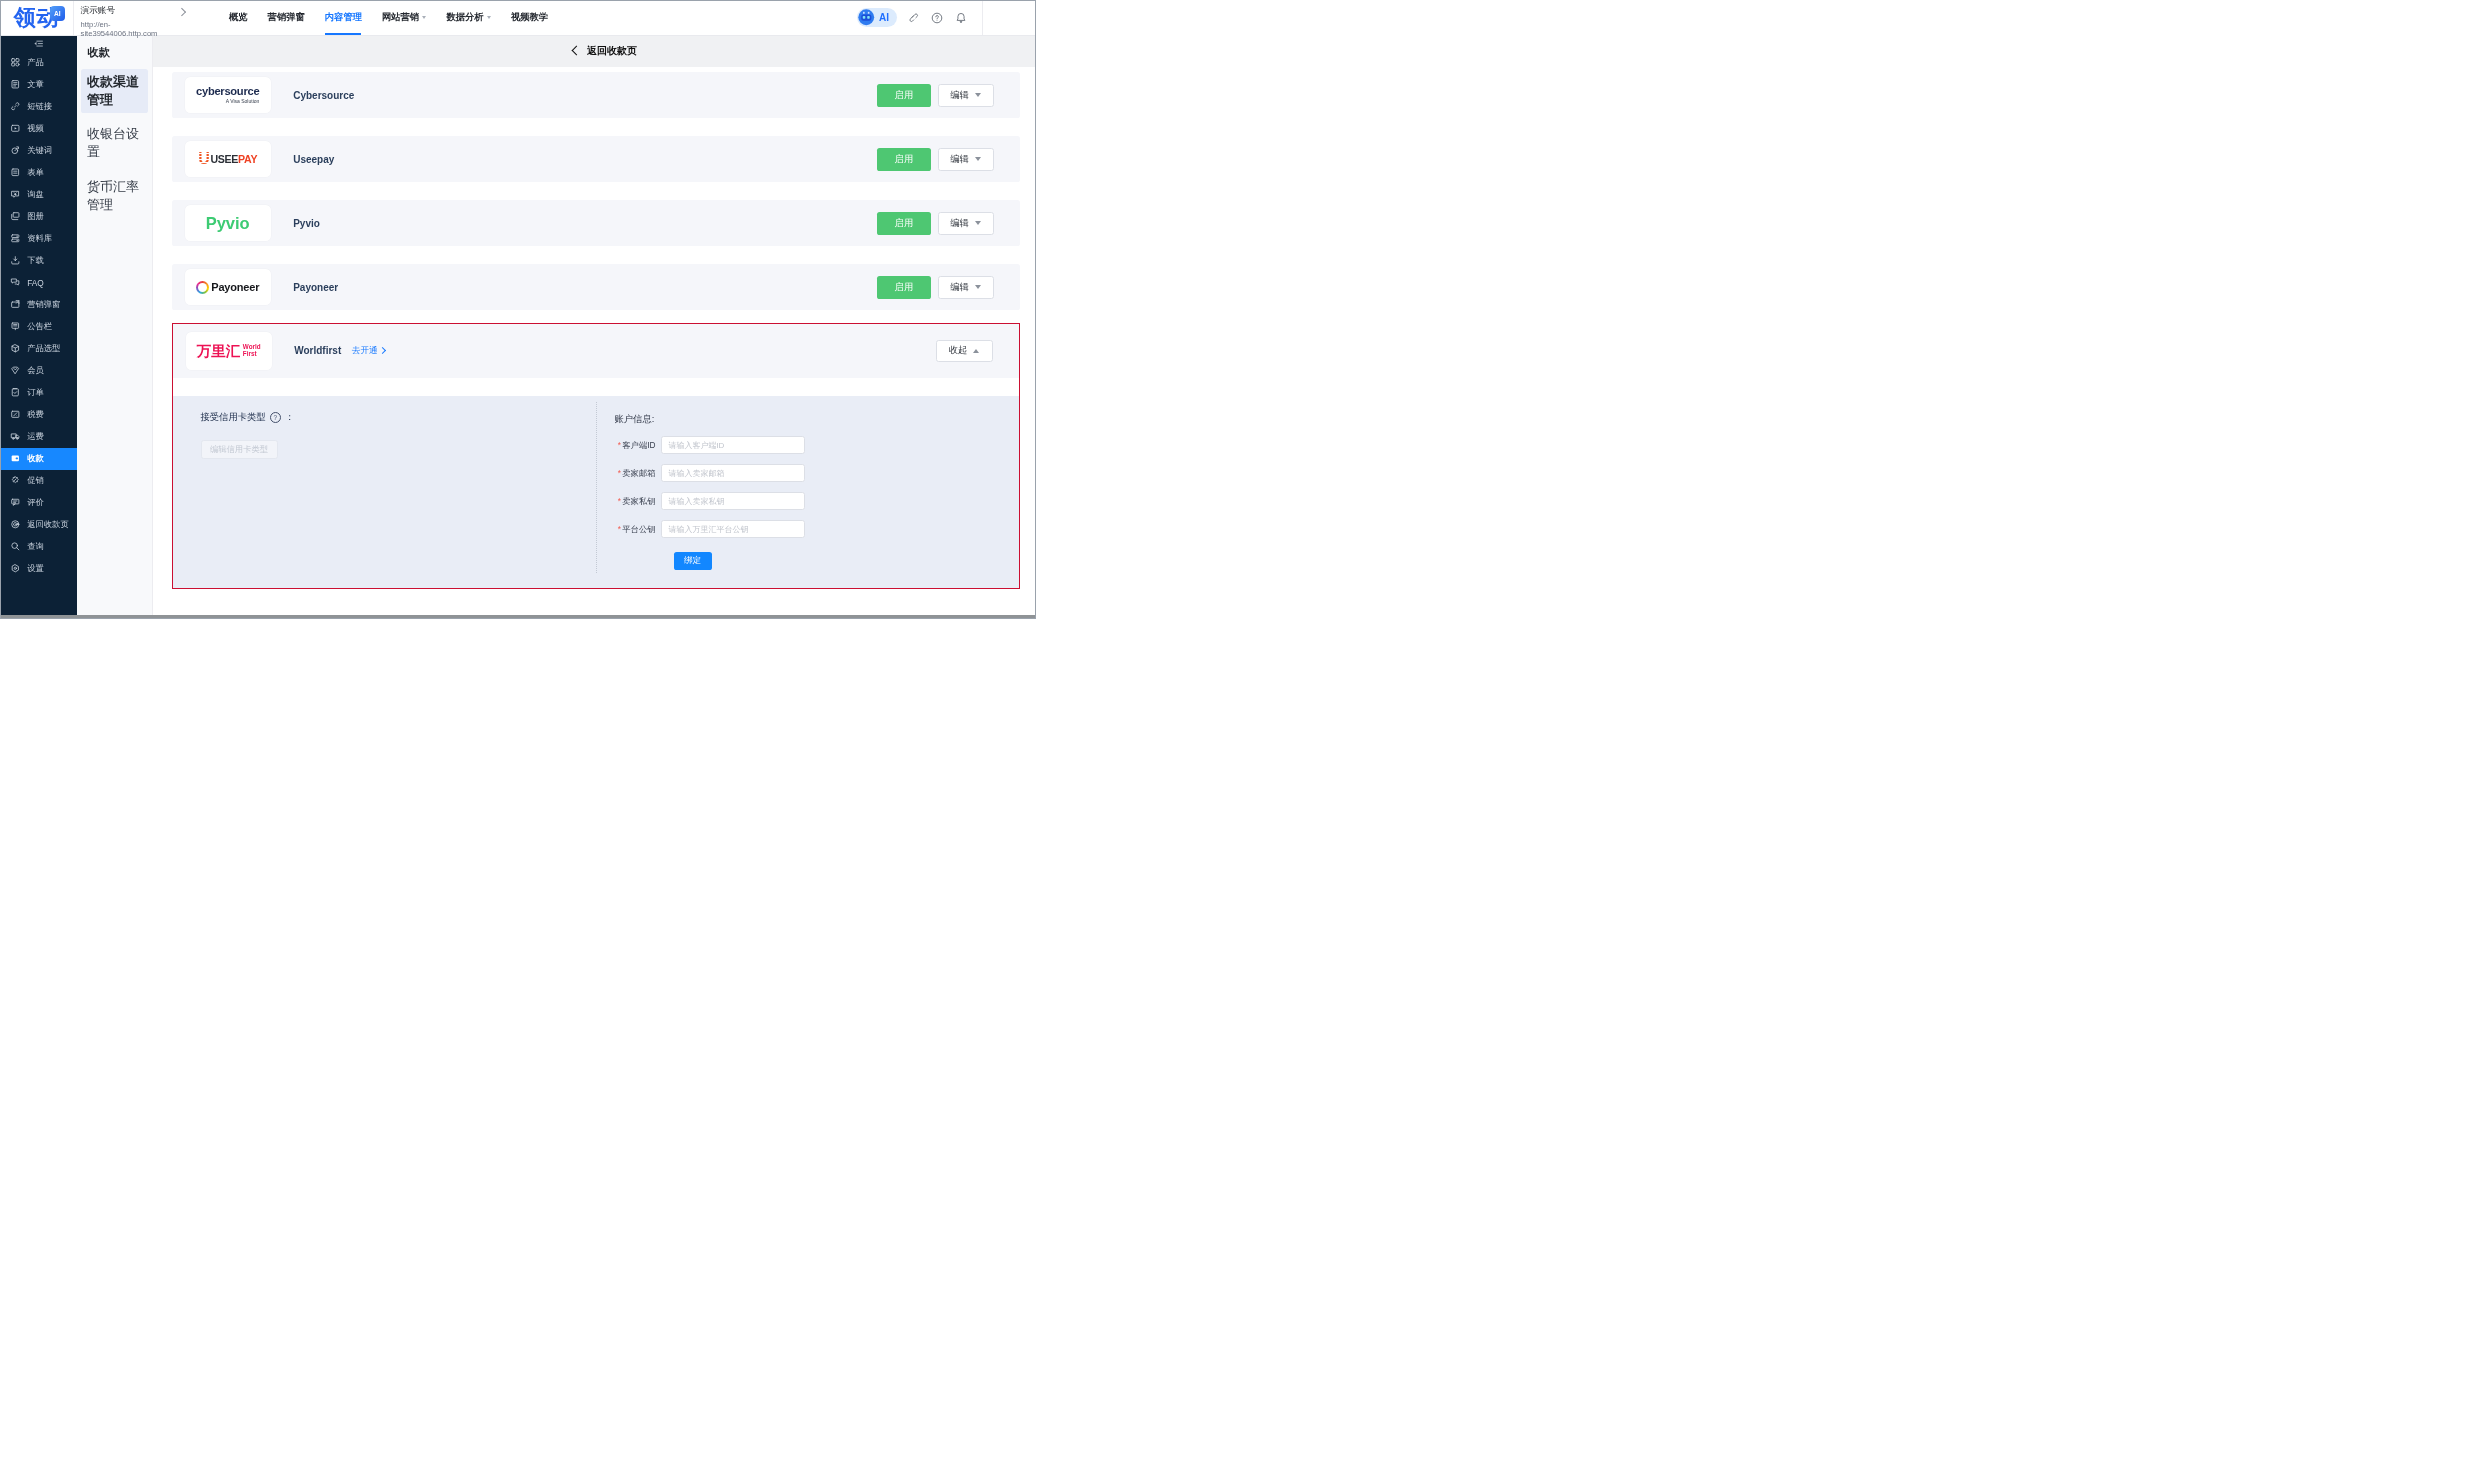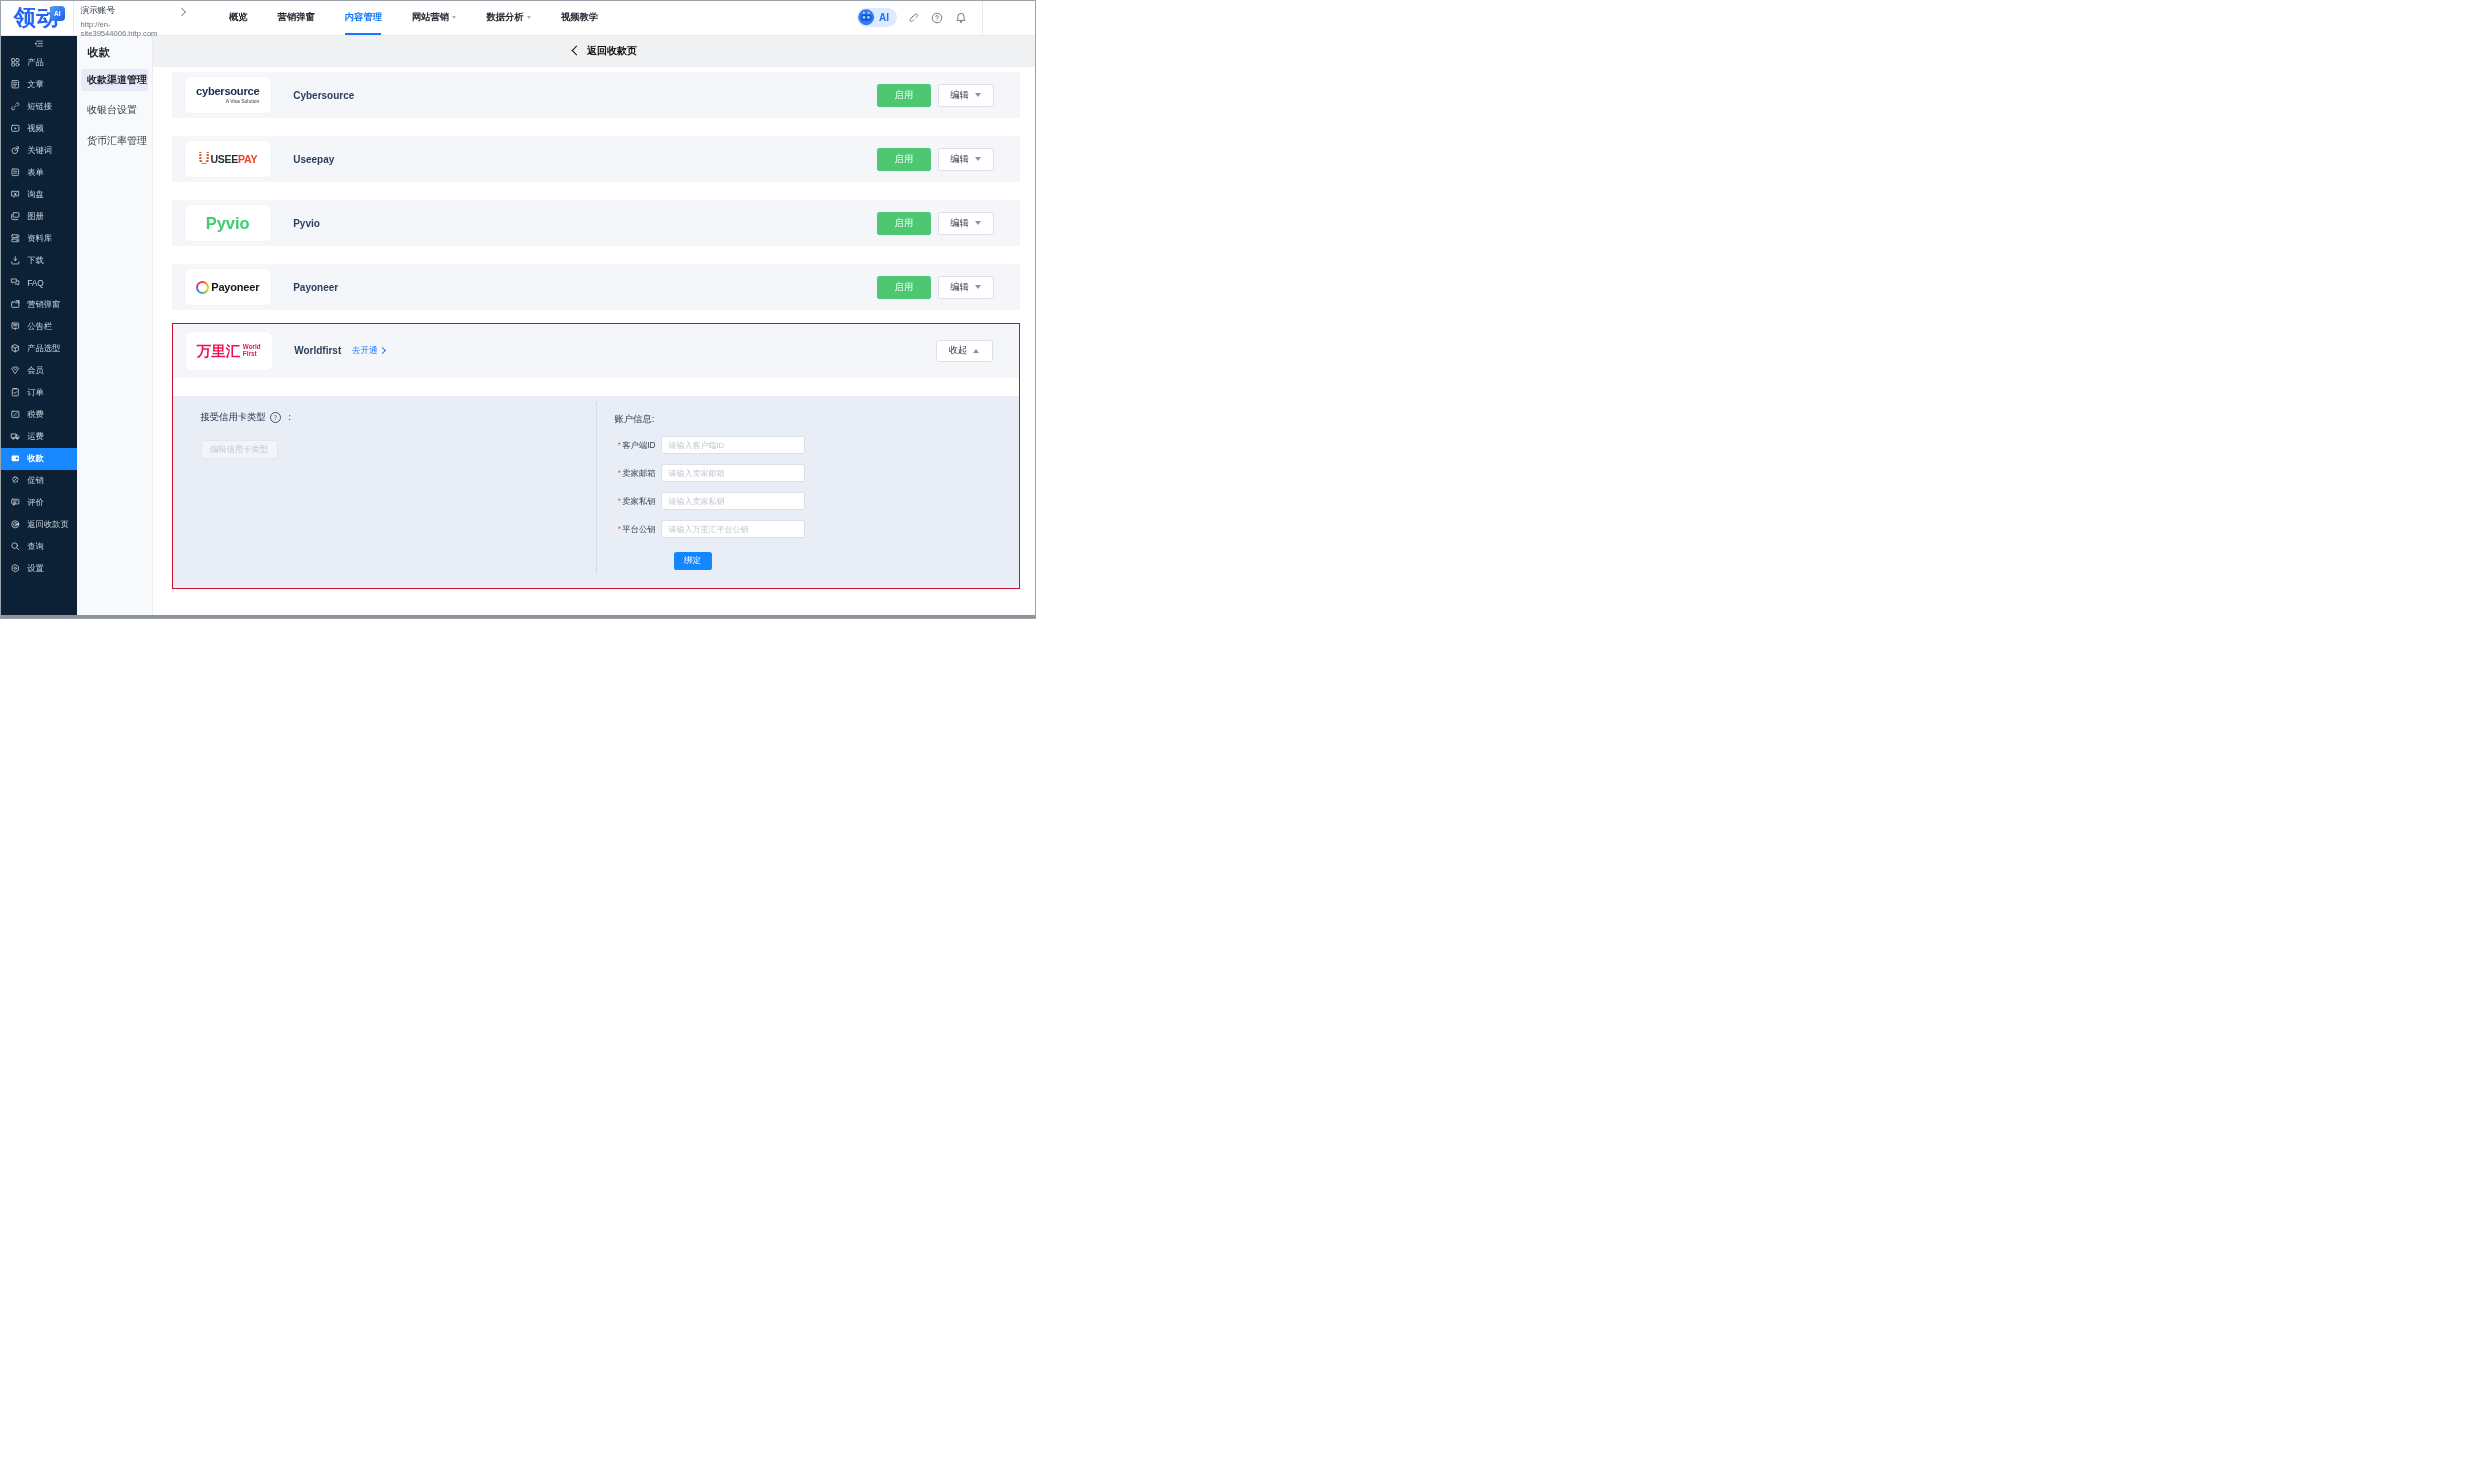--- a/index.html
+++ b/index.html
@@ -9,21 +9,21 @@
 
   
   .topbar{position:absolute;top:0;left:0;right:0;height:35px;background:#fff;border-bottom:0.7px solid #e9eaee;display:flex;align-items:center;z-index:5;}
   .logo-zone{width:73px;height:100%;display:flex;align-items:center;justify-content:center;position:relative;}
   .logo-text{font-size:22px;font-weight:800;color:#2364f0;letter-spacing:0.7px;position:relative;}
   .logo-badge{position:absolute;top:6px;left:50px;width:14.5px;height:14.5px;border-radius:4px;background:linear-gradient(135deg,#55a0f8,#1e5bea);color:#fff;font-size:6.6px;font-weight:700;display:flex;align-items:center;justify-content:center;}
   .account-zone{height:100%;width:118px;border-left:0.7px solid #ececf0;padding:5.3px 4px 0 6.6px;box-sizing:border-box;position:relative;}
   .account-name{font-size:8.6px;color:#22262c;font-weight:500;margin-bottom:2.6px;}
   .account-url{font-size:7.6px;color:#6b7280;}
   .chev-right{position:absolute;right:6.6px;top:9.3px;width:4.6px;height:4.6px;border-top:1px solid #8a8f98;border-right:1px solid #8a8f98;transform:rotate(45deg);}
-  .nav{display:flex;gap:30px;margin-left:38px;height:100%;align-items:flex-start;}
+  .nav{display:flex;gap:20px;margin-left:38px;height:100%;align-items:flex-start;}
   .nav-item{font-size:9.3px;color:#23272e;font-weight:600;height:100%;display:flex;align-items:center;position:relative;cursor:pointer;}
   .nav-item.active{color:#1677ff;}
   .nav-item.active .nav-underline{position:absolute;bottom:0;left:50%;transform:translateX(-50%);width:36px;height:2px;background:#1677ff;}
   .nav-caret{width:0;height:0;border-left:2.6px solid transparent;border-right:2.6px solid transparent;border-top:3.3px solid #aab0ba;margin-left:3.3px;}
   .top-right{margin-left:auto;display:flex;align-items:center;gap:11.2px;padding-right:16px;height:100%;}
   .ai-pill{display:flex;align-items:center;gap:4px;background:#dcebfd;border-radius:10.6px;padding:1.3px 8px 1.3px 1.3px;height:19px;box-sizing:border-box;}
   .ai-pill-label{color:#1f6fff;font-weight:700;font-size:10px;}
   .icon-btn{width:12px;height:12px;display:flex;align-items:center;justify-content:center;color:#5f6670;}
   .tr-divider{width:0.7px;height:34px;background:#ececf0;margin-left:4px;}
   .tr-spacer{width:26.4px;}
@@ -31,21 +31,21 @@
   
   .sidebar{position:absolute;top:35px;left:0;width:77px;bottom:0;background:#0c2136;color:#ccd5e0;z-index:4;}
   .collapse-row{height:16.5px;display:flex;align-items:center;justify-content:center;color:#aeb9c6;}
   .s-item{height:22px;display:flex;align-items:center;gap:6.6px;padding-left:10px;font-size:8.3px;cursor:pointer;}
   .s-item .s-icon{width:10.6px;height:10.6px;flex:0 0 10.6px;display:flex;align-items:center;justify-content:center;}
   .s-item.active{background:#1788ff;color:#fff;font-weight:600;}
 
   
   .subsidebar{position:absolute;top:35px;left:77px;width:76px;bottom:0;background:#f8f9fb;border-right:0.7px solid #ececf0;box-sizing:border-box;z-index:3;}
   .subsidebar-title{font-size:11.2px;font-weight:700;color:#1f2329;margin:10px 0 0 10.6px;}
-  .sub-item{font-size:10px;color:#333a45;margin:8.6px 4px 0 4px;padding:4px 0 4px 6px;border-radius:2.6px;cursor:pointer;}
+  .sub-item{font-size:13px;color:#333a45;margin:8.6px 4px 0 4px;padding:4px 0 4px 6px;border-radius:2.6px;cursor:pointer;}
   .sub-item.active{background:#e6ebf7;font-weight:600;color:#24292f;}
 
   
   .content{position:absolute;top:35px;left:153px;right:0;bottom:0;background:#fff;}
   .backbar{height:32px;background:#f0f1f3;display:flex;align-items:center;padding-left:20.5px;justify-content:center;}
   .chev-left{width:6px;height:6px;border-left:1.3px solid #111;border-bottom:1.3px solid #111;transform:rotate(45deg);margin-right:7.3px;margin-top:-0.7px;}
   .back-label{font-size:10px;font-weight:700;color:#111;}
 
   .rows{position:absolute;top:32px;left:0;right:0;bottom:0;overflow:hidden;}
   .p-row{margin:0 16.5px 0 18.5px;height:46px;background:#f5f6fa;border-radius:2.6px;display:flex;align-items:center;}

